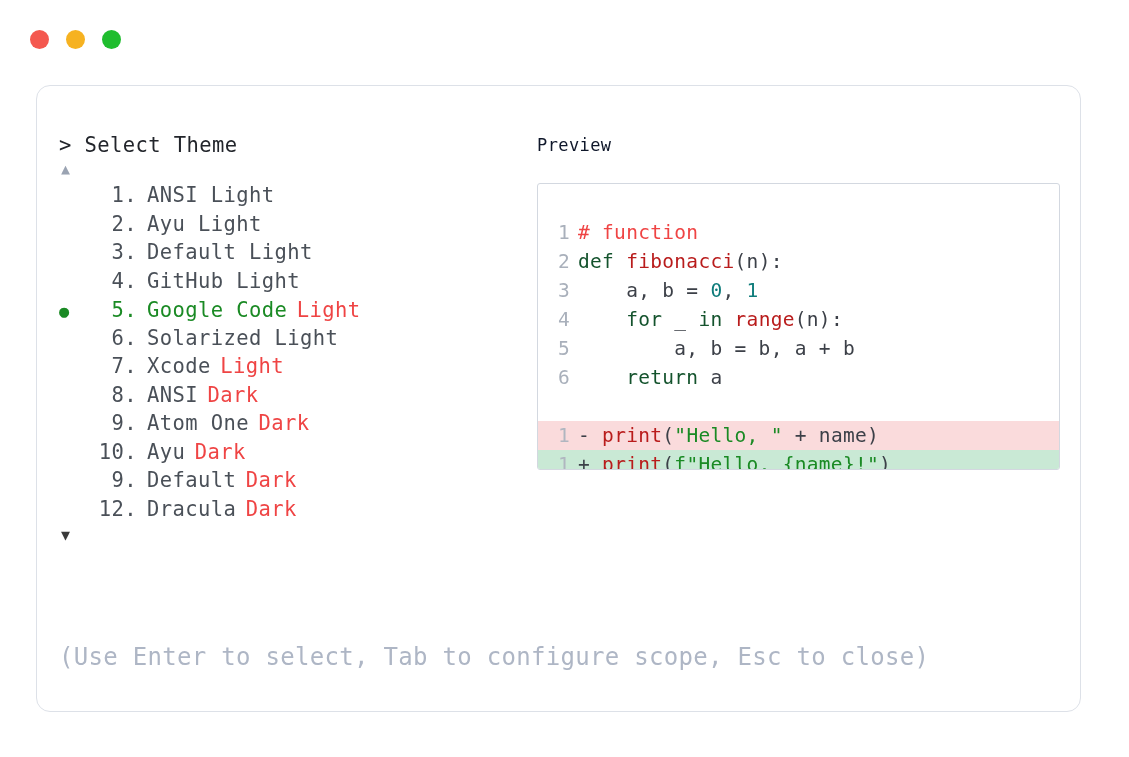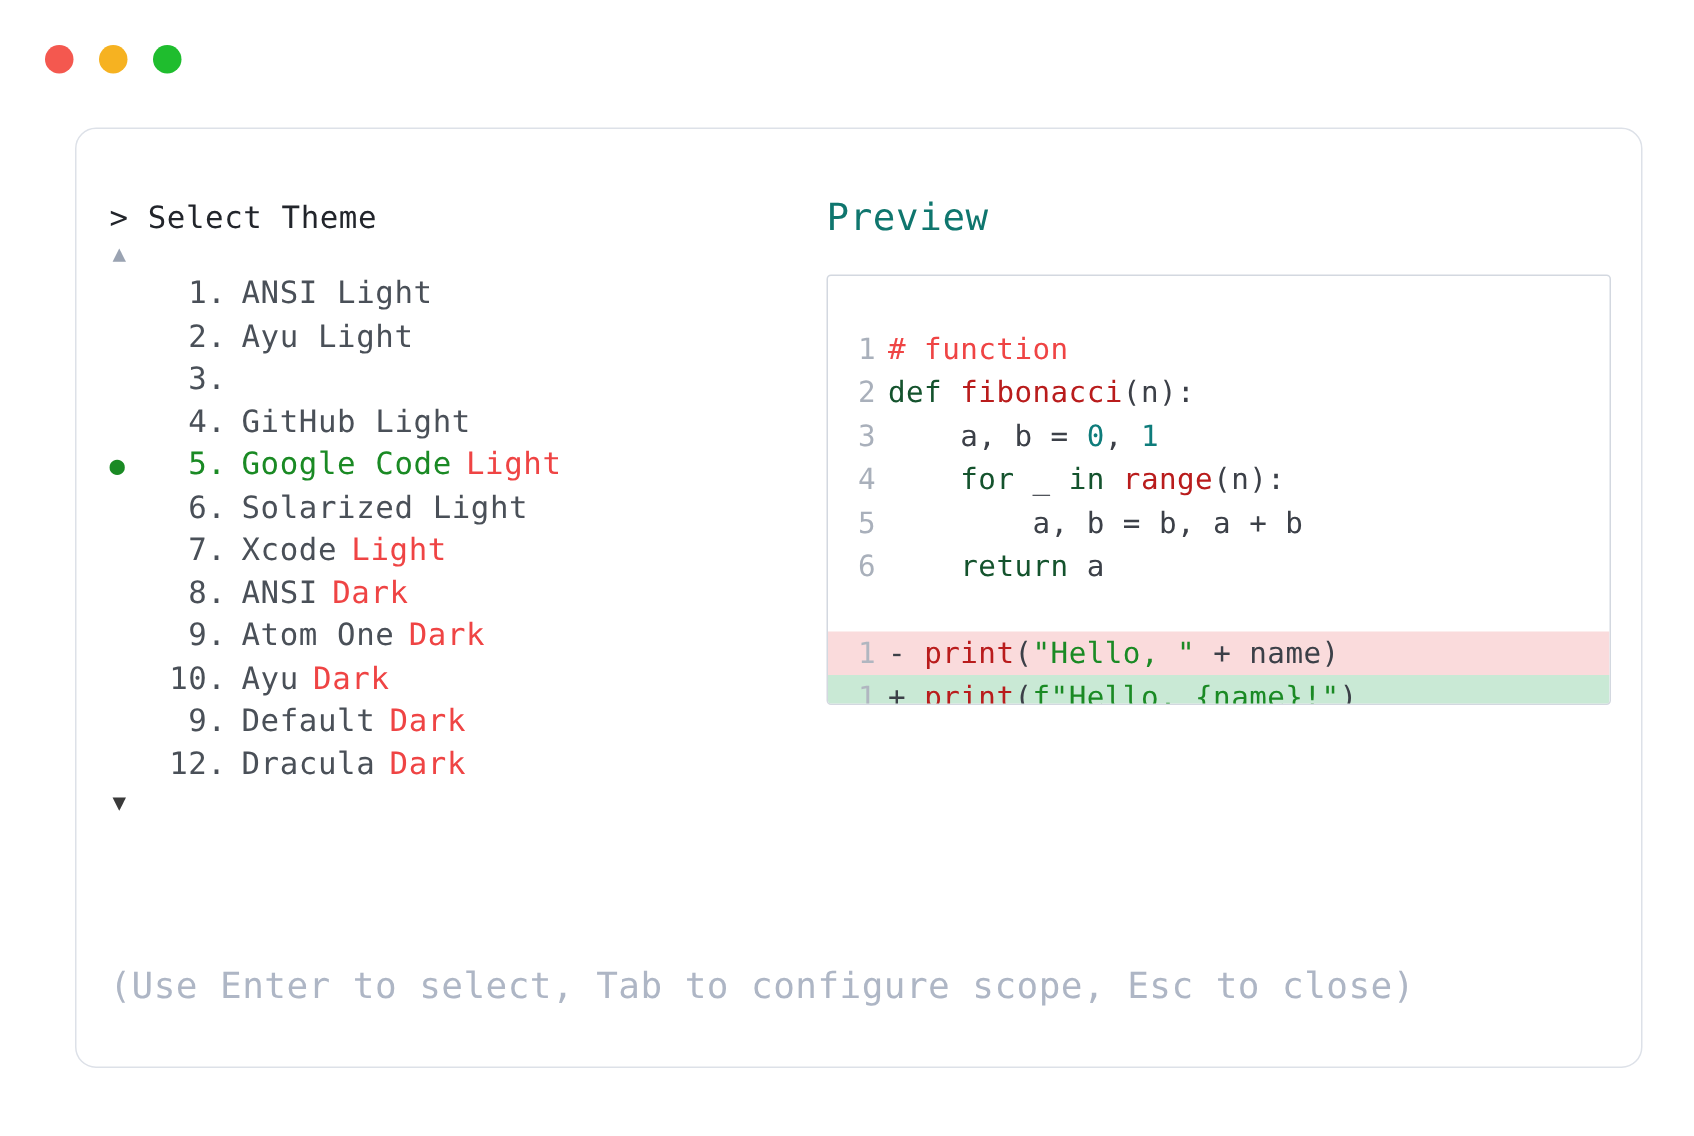--- a/index.html
+++ b/index.html
@@ -27,21 +27,21 @@
   .dot {
     width: 19px;
     height: 19px;
     border-radius: 50%;
     display: block;
   }
 
   
   .card {
     position: absolute;
-    left: 50px;
+    left: 36px;
     top: 85px;
     width: 1045px;
     height: 627px;
     box-sizing: border-box;
     background: #ffffff;
     border: 1.5px solid #dde1e8;
     border-radius: 14px;
   }
 
   .card-inner {
@@ -108,22 +108,22 @@
   .theme-item.selected .nm { color: #1a8a24; }
 
   
   .right-col {
     position: absolute;
     left: 500px;
     top: 45px;
     width: 523px;
   }
   .preview-label {
-    font-size: 25px;
-    color: #0f766e;
+    font-size: 17px;
+    color: #0f172a;
     letter-spacing: 0.4px;
     line-height: 28px;
   }
   .code-panel {
     margin-top: 24px;
     border: 1.5px solid #d3d8e0;
     border-radius: 3px;
     background: #ffffff;
     height: 287px;
     box-sizing: border-box;
@@ -183,21 +183,21 @@
 
 <div class="card">
   <div class="card-inner">
 
     <div class="left-col">
       <div class="prompt-line">&gt; Select Theme</div>
       <div class="scroll-arrow up">▲</div>
       <ul class="theme-list" id="theme-list">
           <li class="theme-item"><span class="bullet-slot"></span><span class="idx"> 1.</span><span class="nm">ANSI Light</span></li>
           <li class="theme-item"><span class="bullet-slot"></span><span class="idx"> 2.</span><span class="nm">Ayu Light</span></li>
-          <li class="theme-item"><span class="bullet-slot"></span><span class="idx"> 3.</span></li>
+          <li class="theme-item"><span class="bullet-slot"></span><span class="idx"> 3.</span><span class="nm">Default Light</span></li>
           <li class="theme-item"><span class="bullet-slot"></span><span class="idx"> 4.</span><span class="nm">GitHub Light</span></li>
           <li class="theme-item selected"><span class="bullet-slot">●</span><span class="idx"> 5.</span><span class="nm">Google Code</span><span class="sfx">Light</span></li>
           <li class="theme-item"><span class="bullet-slot"></span><span class="idx"> 6.</span><span class="nm">Solarized Light</span></li>
           <li class="theme-item"><span class="bullet-slot"></span><span class="idx"> 7.</span><span class="nm">Xcode</span><span class="sfx">Light</span></li>
           <li class="theme-item"><span class="bullet-slot"></span><span class="idx"> 8.</span><span class="nm">ANSI</span><span class="sfx">Dark</span></li>
           <li class="theme-item"><span class="bullet-slot"></span><span class="idx"> 9.</span><span class="nm">Atom One</span><span class="sfx">Dark</span></li>
           <li class="theme-item"><span class="bullet-slot"></span><span class="idx">10.</span><span class="nm">Ayu</span><span class="sfx">Dark</span></li>
           <li class="theme-item"><span class="bullet-slot"></span><span class="idx">9.</span><span class="nm">Default</span><span class="sfx">Dark</span></li>
           <li class="theme-item"><span class="bullet-slot"></span><span class="idx">12.</span><span class="nm">Dracula</span><span class="sfx">Dark</span></li>
         </ul>

